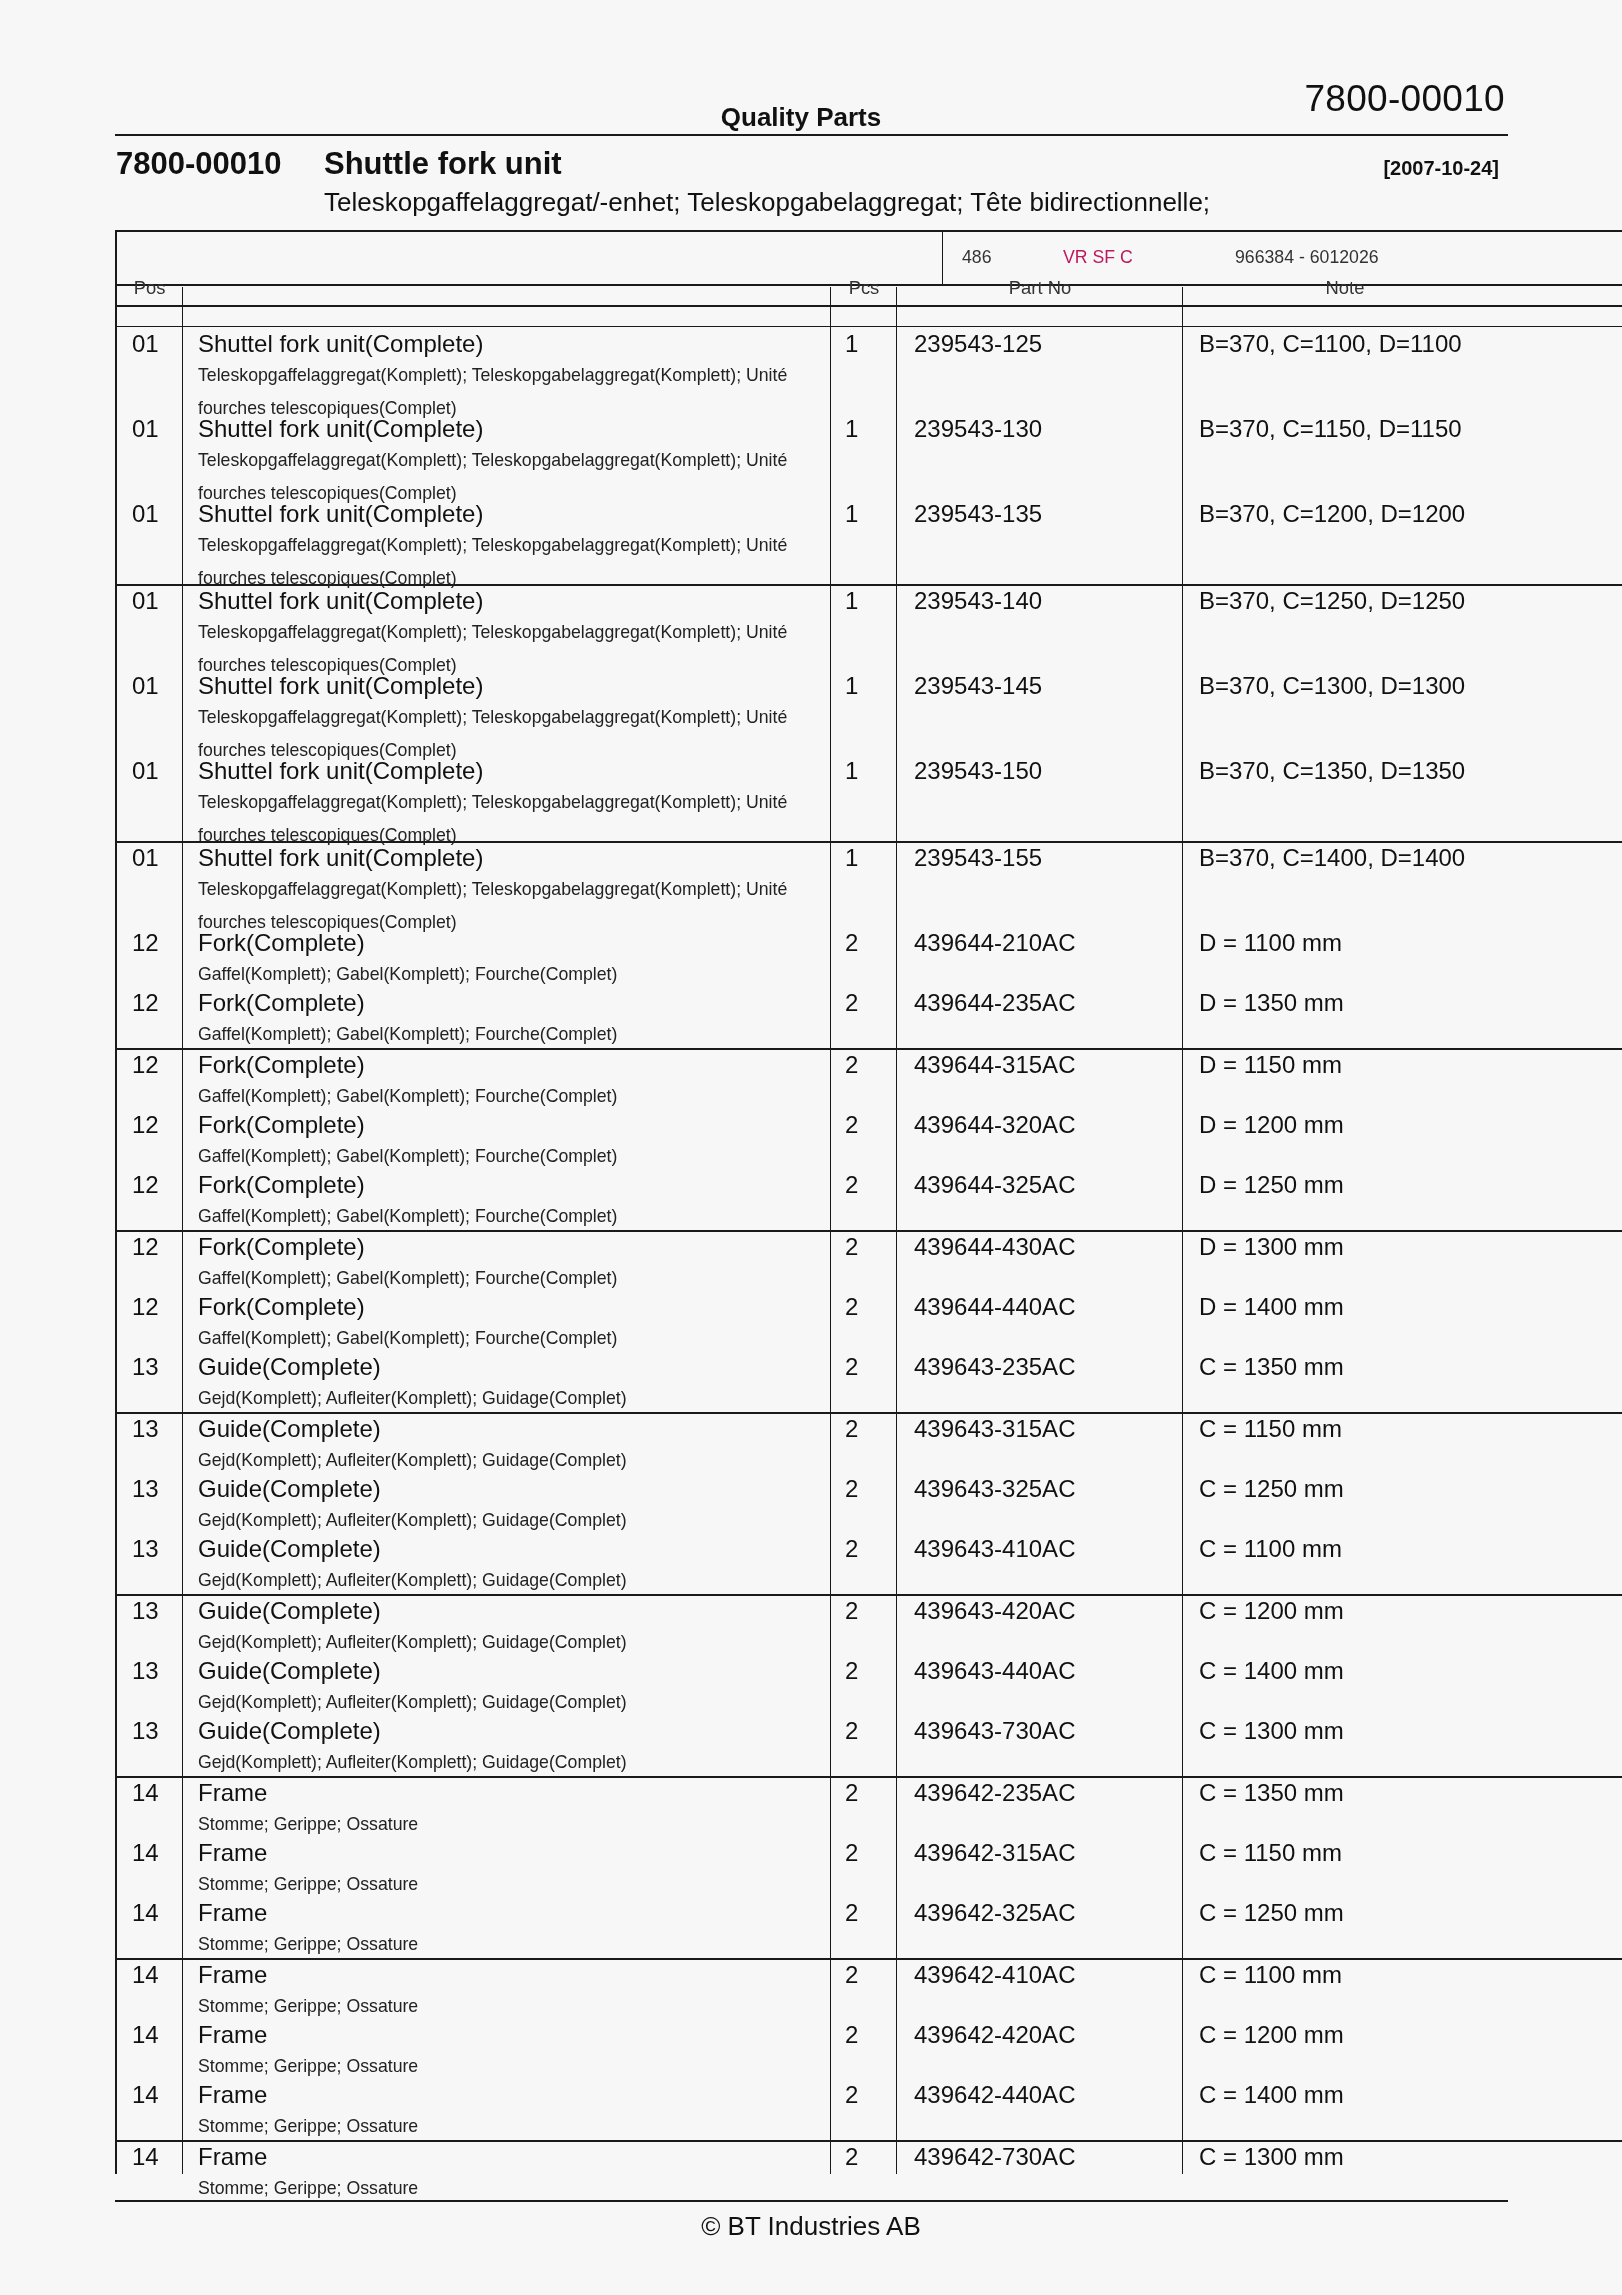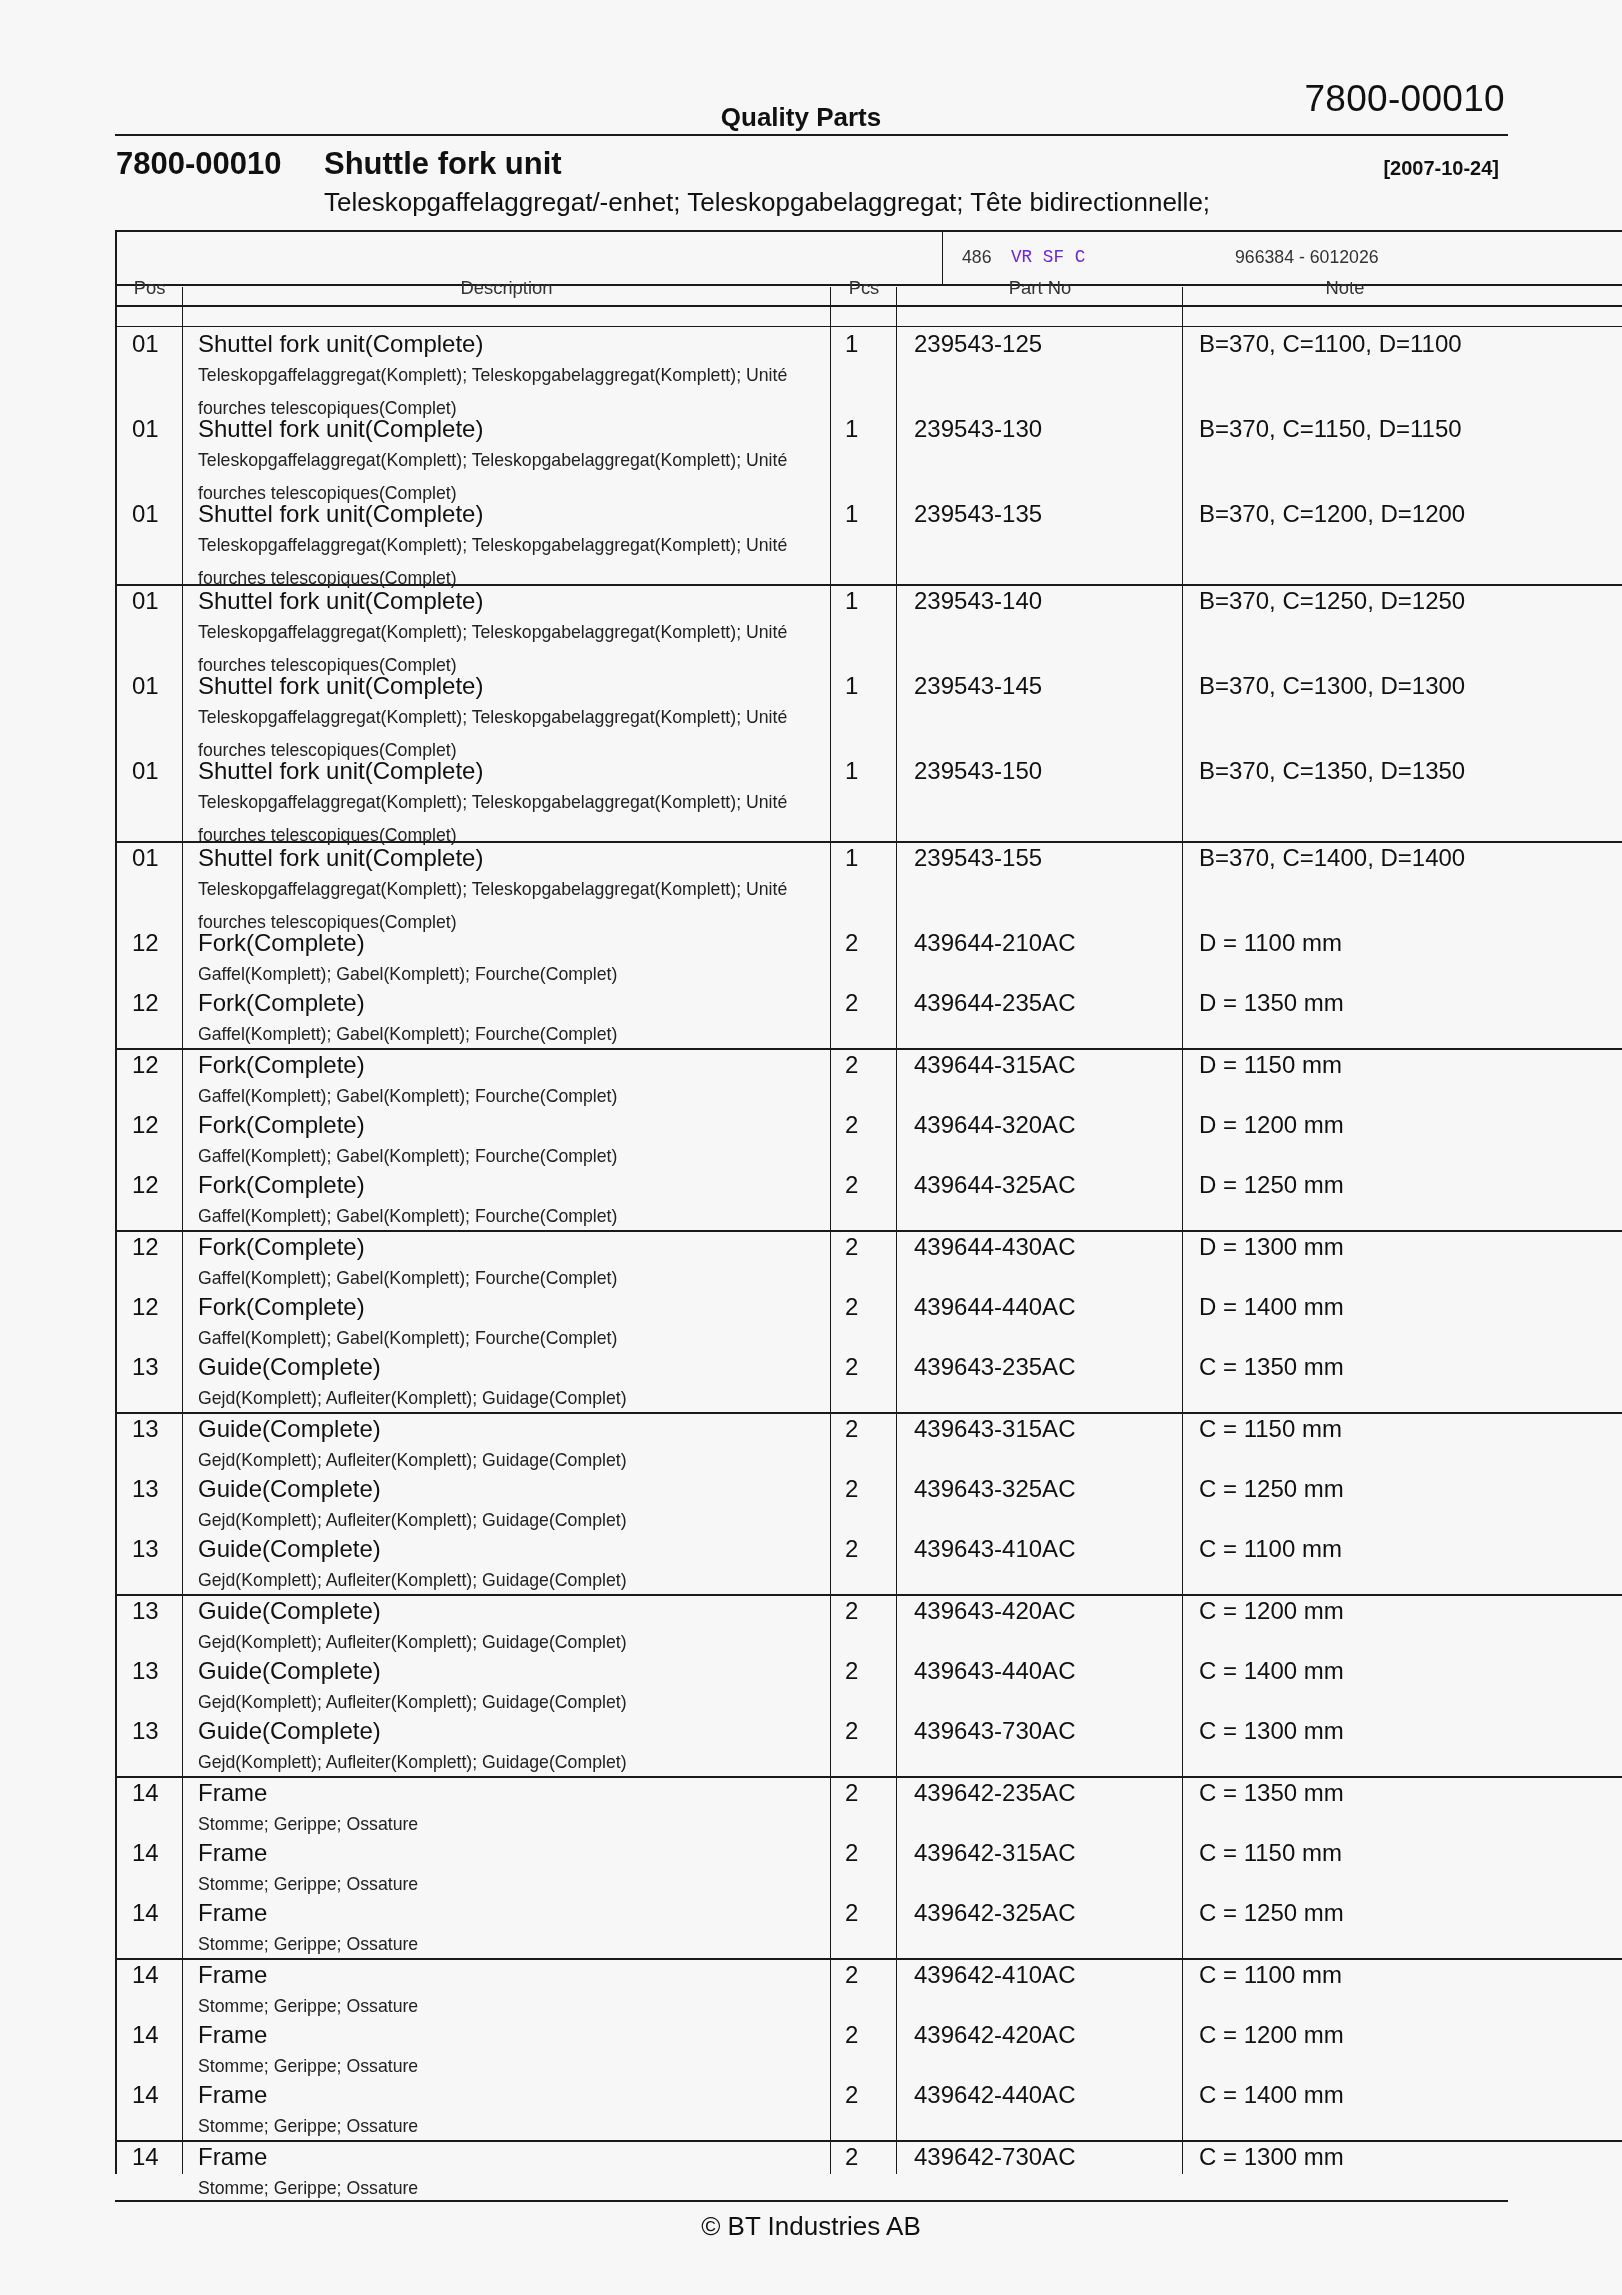--- a/index.html
+++ b/index.html
@@ -24,21 +24,21 @@
     left: 115px; top: 230px; width: 1511px; height: 1944px;
     border-left: 2.7px solid #1a1a1a; border-right: 2.7px solid #1a1a1a; border-top: 2.7px solid #1a1a1a;
     box-sizing: border-box;
   }
   #info-row {
     position: absolute; left: 0; top: 0; right: 0; height: 52px;
     border-bottom: 2.7px solid #1a1a1a;
   }
   #info-split { position: absolute; left: 825px; top: 0; bottom: 0; border-left: 1.4px solid #1a1a1a; }
   #info-model-code { position: absolute; left: 845px; top: 15px; font-size: 17.7px; color: #333; }
-  #info-model-name { position: absolute; left: 894px; top: 15px; font-size: 17.7px; color: #6d28d9; font-family: Liberation Mono, monospace; }
+  #info-model-name { position: absolute; left: 946px; top: 15px; font-size: 17.7px; color: #be185d; }
   #info-serial { position: absolute; left: 1118px; top: 15px; font-size: 17.7px; color: #333; }
 
   #col-headers {
     position: absolute; left: 0; right: 0; top: 39px; height: 34px;
     border-bottom: 2.7px solid #1a1a1a;
   }
   #col-headers .hcell {
     position: absolute; top: 0; height: 34px; line-height: 34px;
     font-size: 18.4px; color: #333; text-align: center;
   }
@@ -78,21 +78,20 @@
 <div class="abs" id="table-wrap">
   <div id="info-row">
     <div id="info-split"></div>
     <span id="info-model-code">486</span>
     <span id="info-model-name">VR SF C</span>
     <span id="info-serial">966384 - 6012026</span>
   </div>
 
   <div id="col-headers">
     <div class="hcell" style="left:0;width:65px;">Pos</div>
-    <div class="hcell" style="left:65px;width:649px;">Description</div>
     <div class="hcell" style="left:714px;width:66px;">Pcs</div>
     <div class="hcell" style="left:780px;width:286px;">Part No</div>
     <div class="hcell" style="left:1066px;width:324px;">Note</div>
   </div>
   <div id="header-double"></div>
 
   <div class="vline" style="left:65px;"></div>
   <div class="vline" style="left:713px;"></div>
   <div class="vline" style="left:779px;"></div>
   <div class="vline" style="left:1065px;"></div>

